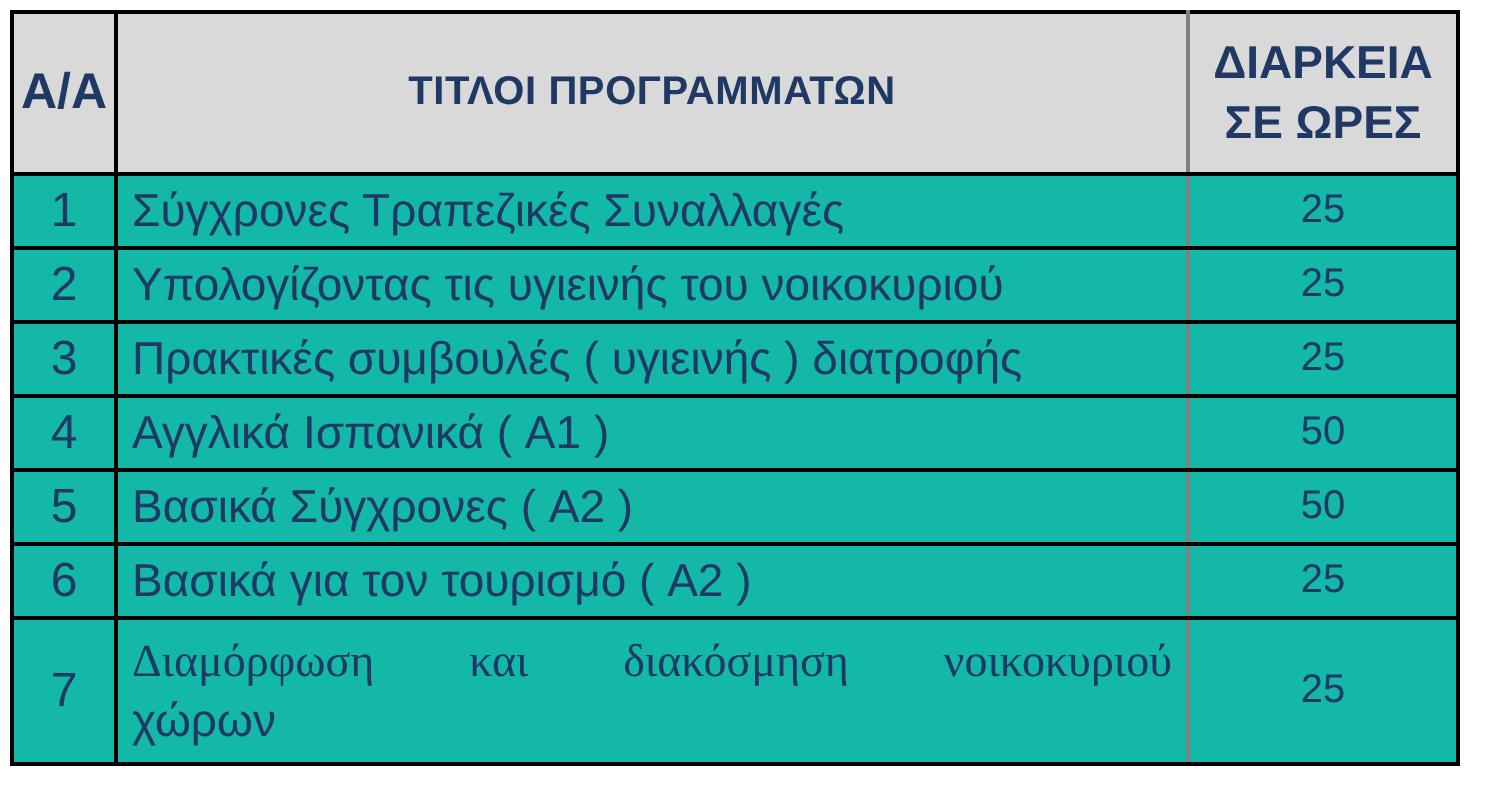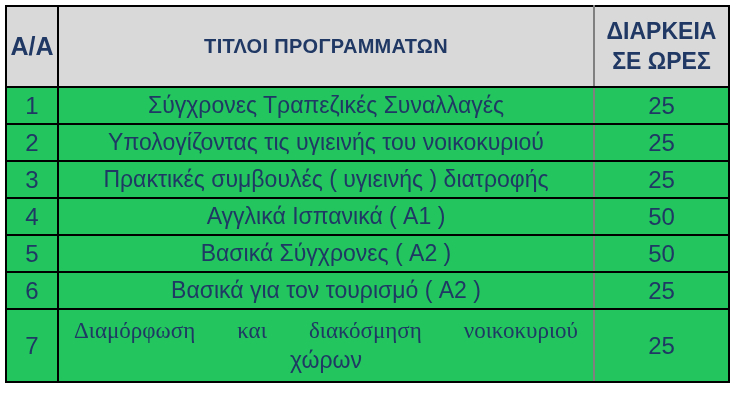--- a/index.html
+++ b/index.html
@@ -17,21 +17,21 @@
   }
   .table-wrap {
     position: absolute;
     left: 5px;
     top: 5px;
   }
   table.programs {
     border-collapse: collapse;
     table-layout: fixed;
     width: 723px;
-    background: #22c55e;
+    background: #14b8a6;
   }
   col.c1 { width: 52px; }
   col.c2 { width: 536px; }
   col.c3 { width: 135px; }
 
   th, td {
     border: 2px solid #000000;
     color: #1F3864;
     vertical-align: middle;
     overflow: hidden;
@@ -47,22 +47,22 @@
     text-align: center;
   }
   th.num   { font-size: 25px; padding: 0 1px; }
   th.title { font-size: 20px; letter-spacing: 0.3px; }
   th.hours { font-size: 23px; line-height: 1.28; padding: 0 0; }
 
   tbody tr { height: 37px; }
   tbody tr.tall { height: 73px; }
 
   td.num   { text-align: center; font-size: 24px; }
-  td.title { text-align: center; font-size: 23px; padding: 3px 15px; line-height: 1.22; }
-  td.hours { text-align: center; font-size: 24px; }
+  td.title { text-align: left; font-size: 23px; padding: 3px 7px; line-height: 1.22; }
+  td.hours { text-align: center; font-size: 20px; }
 
   .justified {
     display: flex;
     justify-content: space-between;
     font-family: Liberation Serif, serif;
   }
 </style>
 </head>
 <body>
 

